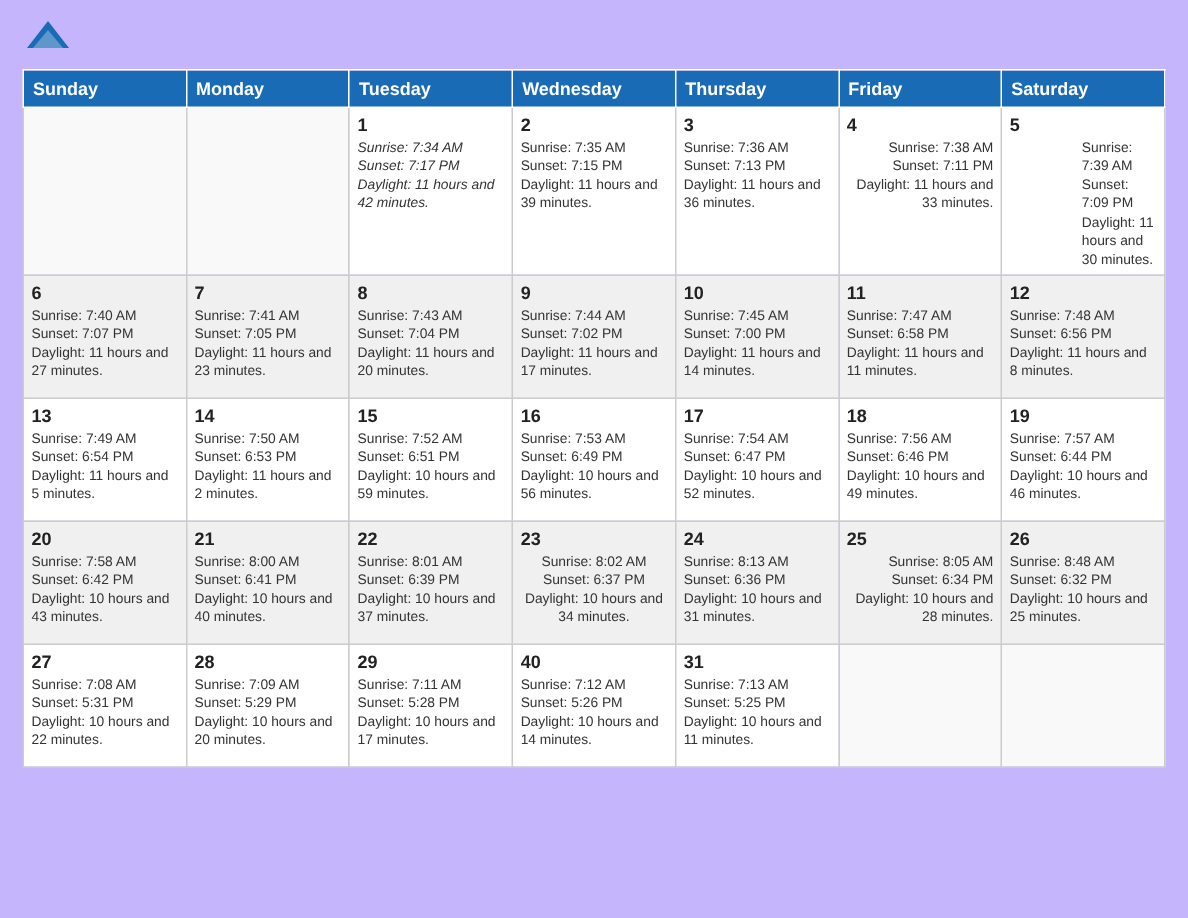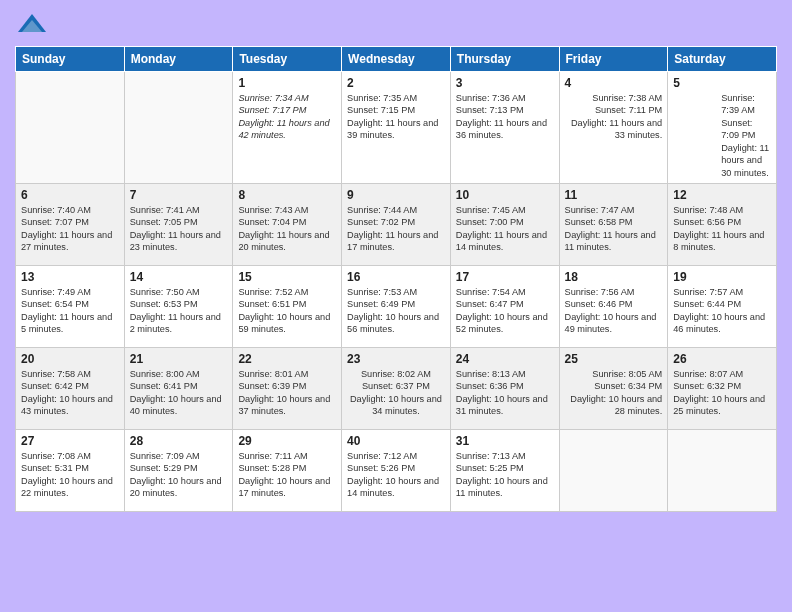--- a/index.html
+++ b/index.html
@@ -288,21 +288,21 @@
 Daylight: 10 hours and 31 minutes.</div>
           </td>
           <td>
             <span class="day-number">25</span>
             <div class="cell-content" style="white-space: pre-line; text-align: right;">Sunrise: 8:05 AM
 Sunset: 6:34 PM
 Daylight: 10 hours and 28 minutes.</div>
           </td>
           <td>
             <span class="day-number">26</span>
-            <div class="cell-content" style="white-space: pre-line;">Sunrise: 8:07 AM
+            <div class="cell-content" style="white-space: pre-line;">Sunrise: 8:48 AM
 Sunset: 6:32 PM
 Daylight: 10 hours and 25 minutes.</div>
           </td>
         </tr>
         <tr>
           <td>
             <span class="day-number">27</span>
             <div class="cell-content" style="white-space: pre-line;">Sunrise: 7:08 AM
 Sunset: 5:31 PM
 Daylight: 10 hours and 22 minutes.</div>

